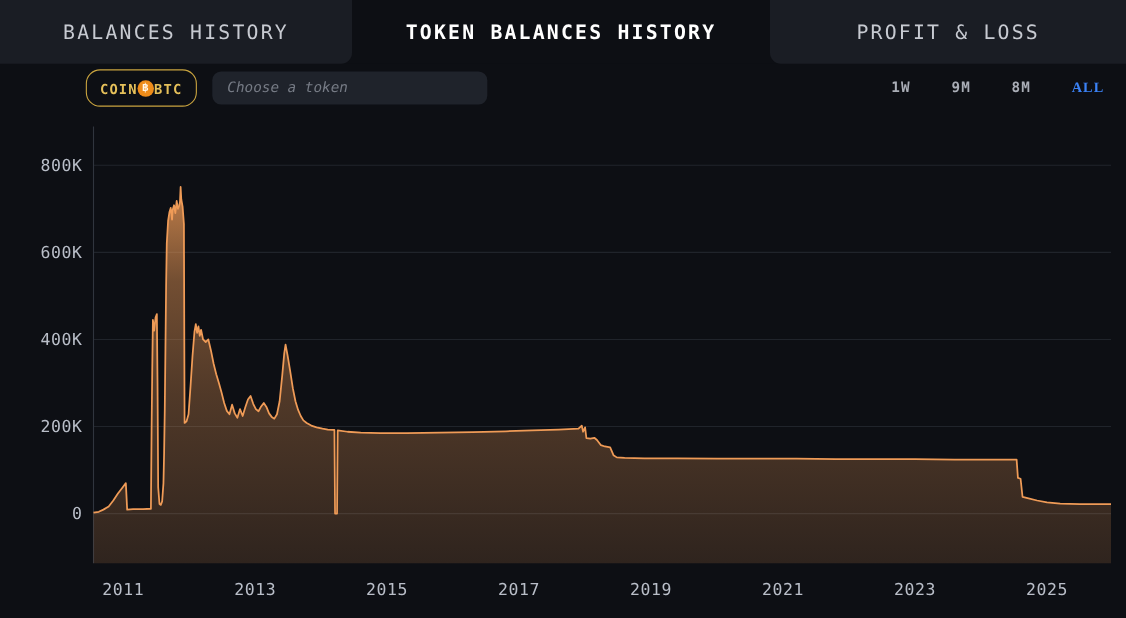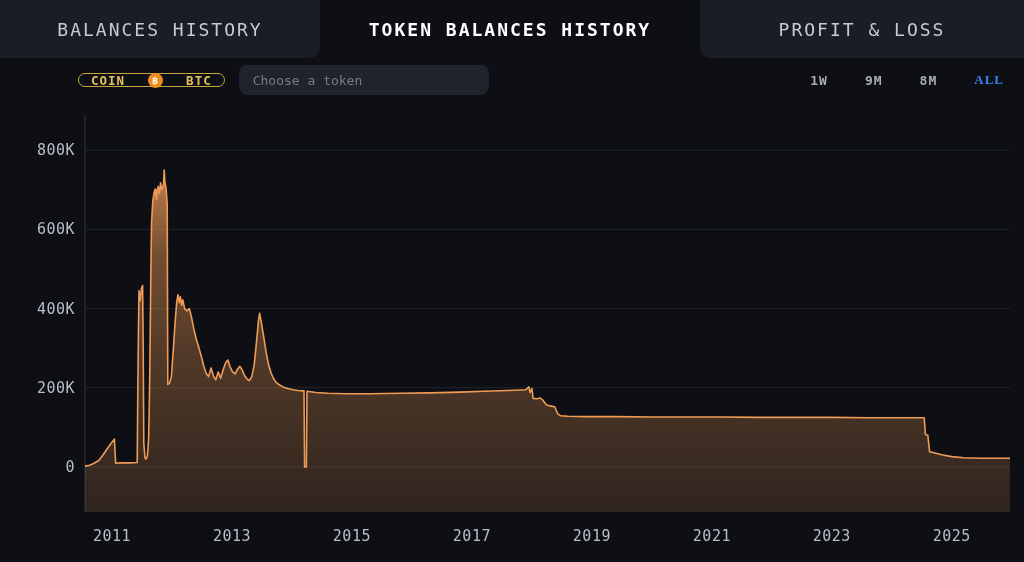--- a/index.html
+++ b/index.html
@@ -10,30 +10,30 @@
   .tabbar { display:flex; height:58px; background:#0d0f14; }
   .tab { display:flex; align-items:center; justify-content:center;
          background:#1a1d24; color:#c7cad1; font-size:18px; letter-spacing:2px;
          cursor:pointer; }
   .tab-left  { flex:0 0 320px; border-radius:0 0 10px 0; }
   .tab-mid   { flex:0 0 380px; background:transparent; color:#ffffff; font-weight:bold; }
   .tab-right { flex:1 1 auto;  border-radius:0 0 0 10px; }
 
   
   .controls { height:44px; display:flex; align-items:center; padding:0 16px 0 78px; }
-  .coin-badge { display:flex; align-items:center; gap:23px; height:14px; padding:0 12px;
+  .coin-badge { display:flex; align-items:center; gap:0; height:34px; padding:0 12px;
                 border:1px solid #c9a43f; border-radius:13px; color:#e5c05a;
                 font-size:12.5px; font-weight:bold; letter-spacing:1px; }
   .btc-circle { width:15px; height:15px; border-radius:50%; background:#ee8c1a;
                 color:#fff7ea; font-size:10px; font-weight:bold; display:flex;
                 align-items:center; justify-content:center; }
   .token-input { margin-left:14px; width:250px; height:30px; background:#1f232b;
                  border:none; outline:none; border-radius:8px; padding:0 14px;
                  color:#d5d8de; font-size:13px;
-                 font-family:"DejaVu Sans Mono","Liberation Mono",monospace; }
+                 font-family:"DejaVu Sans Mono","Liberation Mono",monospace;font-style:italic; }
   .token-input::placeholder { color:#767b85; }
   .ranges { margin-left:auto; display:flex; align-items:center; gap:37px; padding-right:4px; }
   .range { font-size:13px; font-weight:bold; color:#a9adb6; letter-spacing:1px; cursor:pointer; }
   .range.active { color:#3b82f6;font-family:Liberation Serif, serif; }
 
   
   .chart-wrap { position:relative; height:460px; }
   .chart-wrap svg { display:block; }
   .chart-wrap svg text { font-family:"DejaVu Sans Mono","Liberation Mono",monospace;
                          font-size:15px; fill:#b9bec8; letter-spacing:0.5px; }

